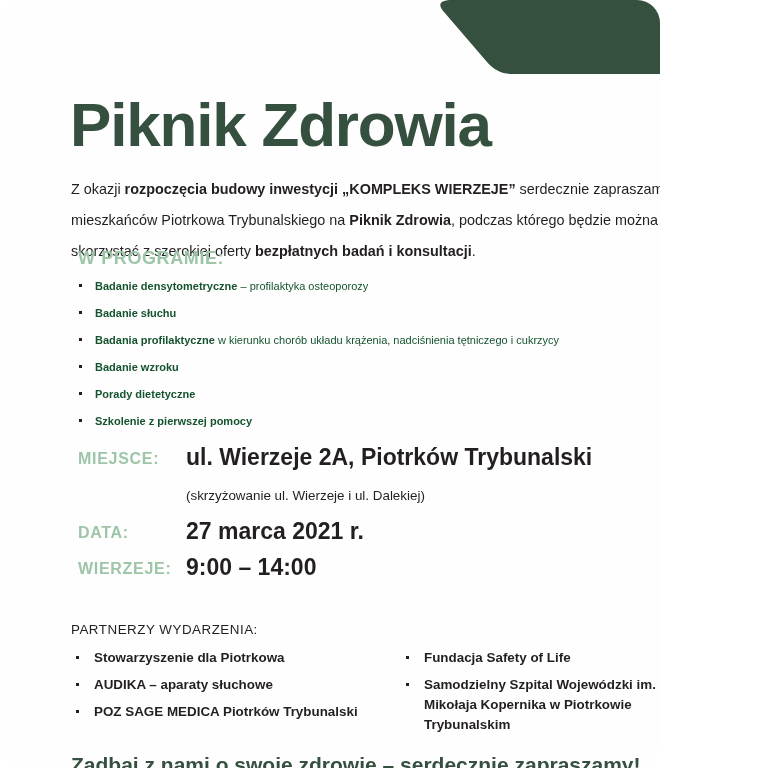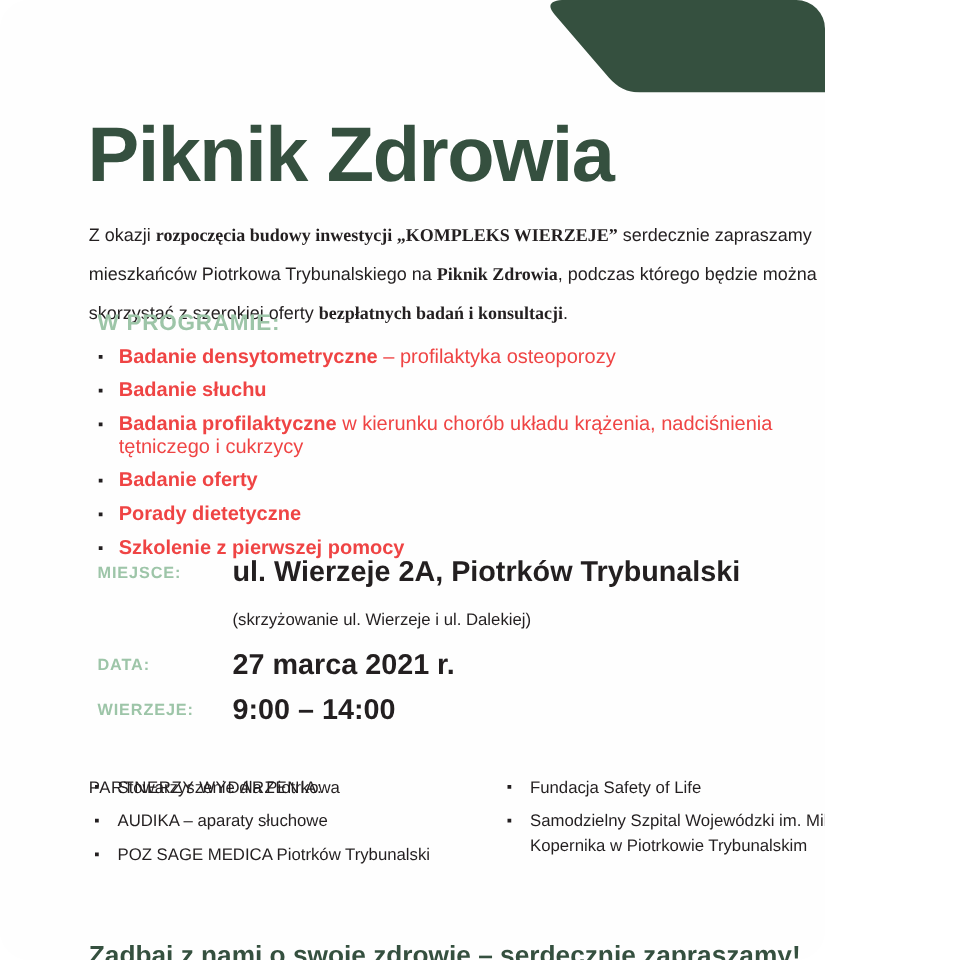--- a/index.html
+++ b/index.html
@@ -57,21 +57,21 @@
   .intro {
     position: absolute;
     left: 71px;
     top: 160px;
     width: 620px;
     font-size: 14.4px;
     line-height: 31px;
     color: #231f20;
     font-weight: 400;
   }
-  .intro b { font-weight: bold; font-family: Liberation Serif, serif; }
+  .intro b { font-weight: bold; }
 
   
   .section-head-sage {
     position: absolute;
     left: 78px;
     font-size: 18px;
     font-weight: bold;
     letter-spacing: 0.6px;
     color: #9dc5a8;
   }
@@ -83,24 +83,24 @@
     left: 78px;
     top: 277px;
     width: 610px;
     list-style: none;
     margin: 0;
     padding: 0;
   }
   .program-list li {
     position: relative;
     padding-left: 17px;
-    font-size: 16px;
+    font-size: 11px;
     line-height: 18px;
     margin-bottom: 9px;
-    color: #ef4444;
+    color: #14532d;
   }
   .program-list li::before {
     content: "";
     position: absolute;
     left: 1px;
     top: 7px;
     width: 3px;
     height: 3px;
     background: #231f20;
   }
@@ -114,21 +114,21 @@
     width: 620px;
   }
   .detail-row {
     position: relative;
     display: flex;
     align-items: flex-start;
   }
   .detail-label {
     width: 108px;
     flex: 0 0 108px;
-    font-size: 13px;
+    font-size: 16px;
     font-weight: bold;
     letter-spacing: 0.7px;
     color: #9dc5a8;
     padding-top: 5px;
   }
   .detail-value {
     flex: 1 1 auto;
   }
   .detail-main {
     font-size: 23px;
@@ -153,23 +153,24 @@
     left: 71px;
     top: 622px;
     font-size: 13.4px;
     font-weight: normal;
     letter-spacing: 0.5px;
     color: #231f20;
   }
   .partners-cols {
     position: absolute;
     left: 71px;
-    top: 620px;
+    top: 648px;
     width: 640px;
     display: flex;
+    font-weight: bold;
   }
   .partners-col {
     list-style: none;
     margin: 0;
     padding: 0;
   }
   .partners-col.col-left { width: 330px; flex: 0 0 330px; }
   .partners-col.col-right { width: 300px; flex: 0 0 300px; }
   .partners-col li {
     position: relative;
@@ -217,21 +218,21 @@
   <h1 class="title">Piknik Zdrowia</h1>
 
   <p class="intro"><span>Z okazji </span><b>rozpoczęcia budowy inwestycji „KOMPLEKS WIERZEJE”</b><span> serdecznie zapraszamy mieszkańców Piotrkowa Trybunalskiego na </span><b>Piknik Zdrowia</b><span>, podczas którego będzie można skorzystać z szerokiej oferty </span><b>bezpłatnych badań i konsultacji</b><span>.</span></p>
 
   <div id="program-heading" class="section-head-sage">W PROGRAMIE:</div>
 
   <ul class="program-list">
     <li><b>Badanie densytometryczne</b><span> – profilaktyka osteoporozy</span></li>
     <li><b>Badanie słuchu</b><span></span></li>
     <li><b>Badania profilaktyczne</b><span> w kierunku chorób układu krążenia, nadciśnienia tętniczego i cukrzycy</span></li>
-    <li><b>Badanie oferty</b><span></span></li>
+    <li><b>Badanie wzroku</b><span></span></li>
     <li><b>Porady dietetyczne</b><span></span></li>
     <li><b>Szkolenie z pierwszej pomocy</b><span></span></li>
   </ul>
 
   <div class="details">
 
     <div id="row-miejsce" class="detail-row">
       <div class="detail-label">MIEJSCE:</div>
       <div class="detail-value">
         <div class="detail-main">ul. Wierzeje 2A, Piotrków Trybunalski</div>

